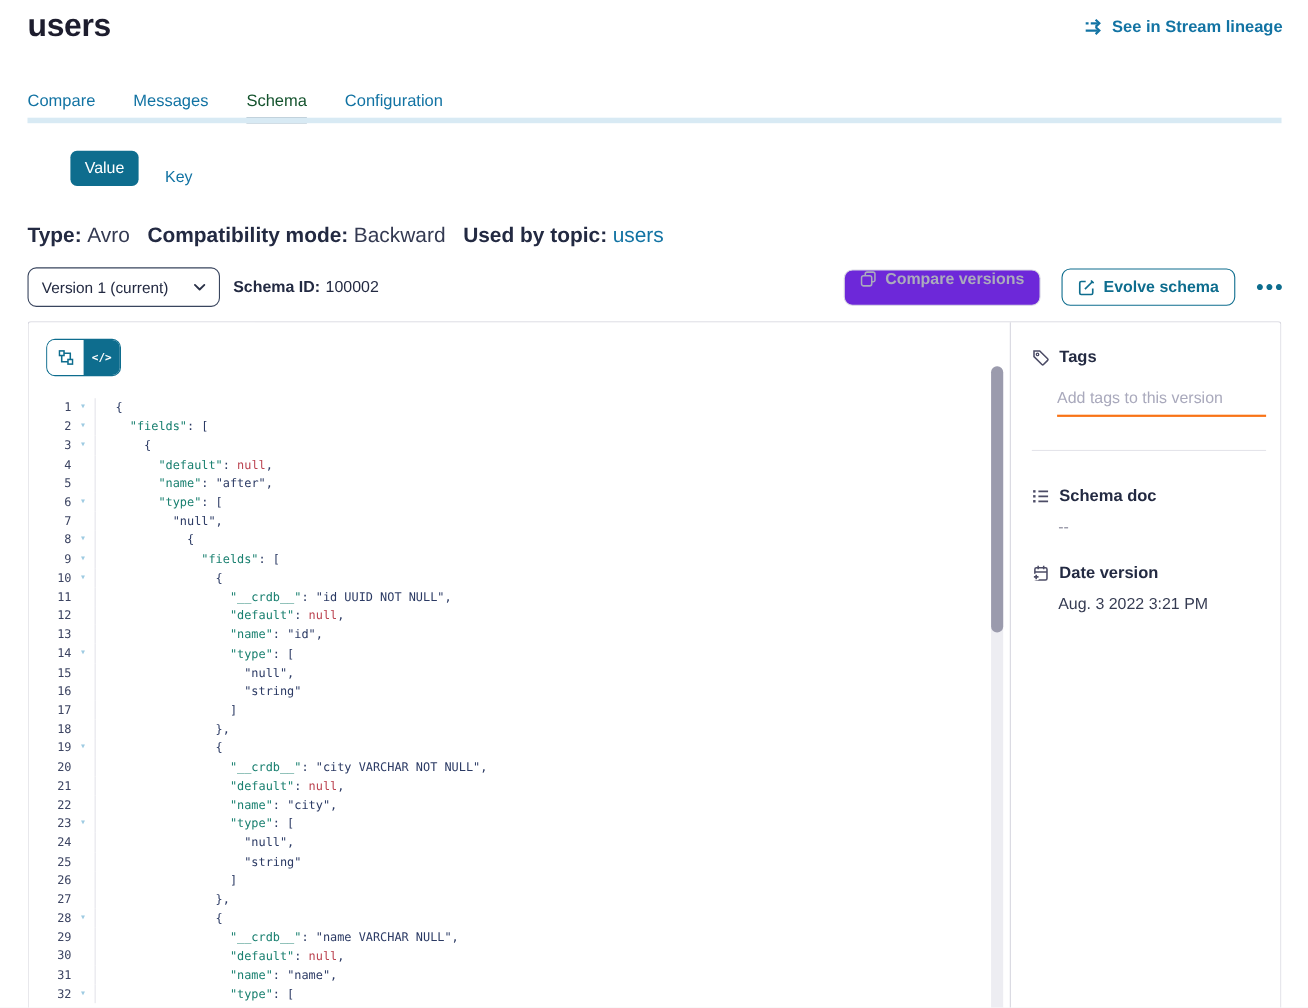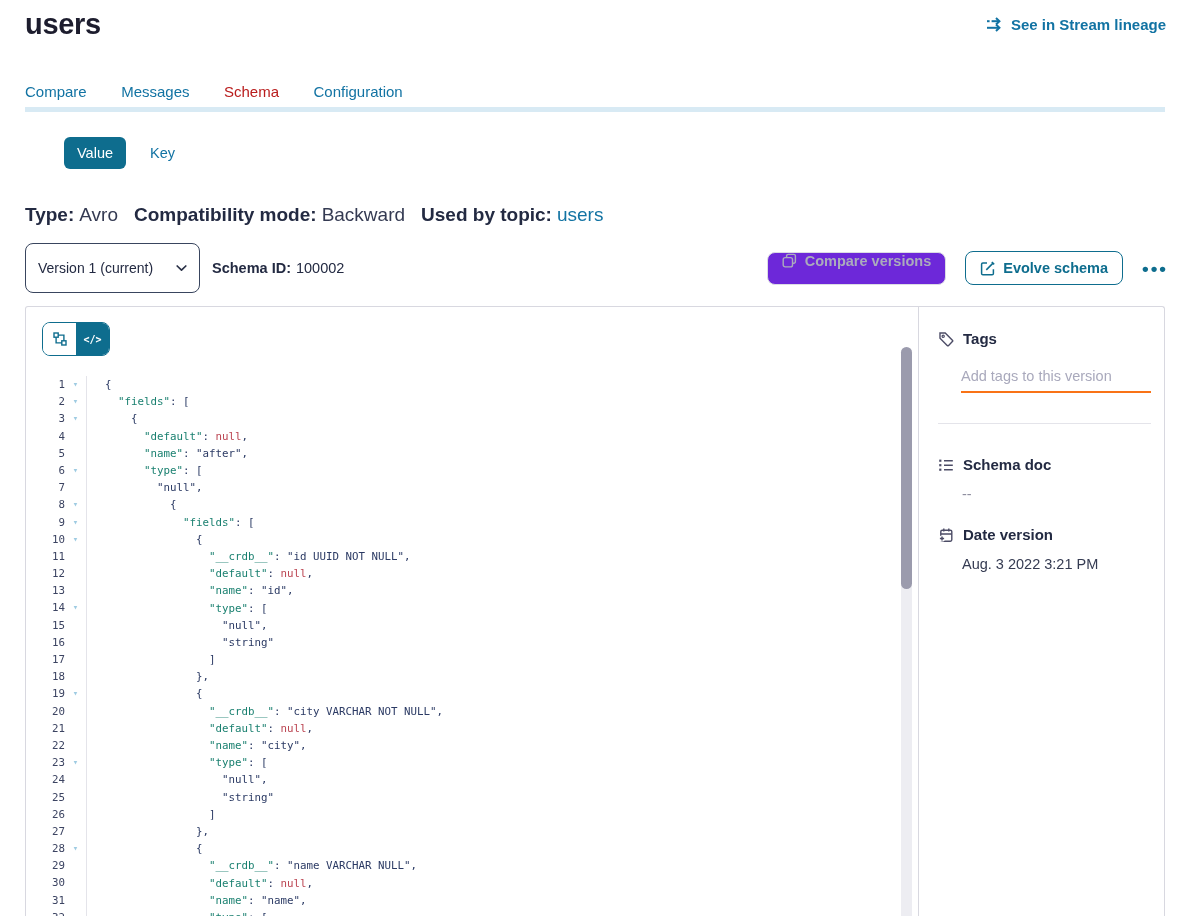--- a/index.html
+++ b/index.html
@@ -9,39 +9,39 @@
   
   .header { position:relative; padding:8px 23px 0 25px; height:40px; }
   .header h1 { font-size:29px; font-weight:700; color:#1D1D2E; letter-spacing:-0.3px; }
   .lineage { position:absolute; right:23px; top:16px; display:flex; align-items:center; gap:8px;
     color:#1273A3; font-weight:700; font-size:15px; cursor:pointer; text-decoration:none; }
 
   
   .tabs { margin:43px 24px 0 25px; position:relative; height:21px; }
   .track { position:absolute; left:0; right:0; top:24px; height:5px; background:#D8EAF4; }
   .tab { display:inline-block; margin-right:30px; font-size:15px; color:#1273A3; position:relative; cursor:pointer; }
-  .tab.active { color:#b91c1c; }
+  .tab.active { color:#14532d; }
   .tab.active::after { content:""; position:absolute; left:0; right:0; top:24px; height:5px; background:#17496B; }
 
   
-  .vk { margin:33px 0 0 25px; height:32px; display:flex; align-items:center;padding-left:39px; }
+  .vk { margin:33px 0 0 25px; height:32px; display:flex; align-items:flex-end;padding-left:39px; }
   .btn-value { height:32px; padding:0 13px; border:none; border-radius:6px; background:#0E6D8E;
     color:#fff; font-size:14.5px; font-family:inherit; cursor:pointer; }
   .btn-key { margin-left:24px; background:none; border:none; color:#1273A3; font-size:14.5px;
     font-family:inherit; cursor:pointer; }
 
   
   .meta { margin:35px 0 0 25px; font-size:19px; display:flex; gap:16px; }
   .meta .lbl { font-weight:700; color:#232A42; margin-right:5px; }
   .meta .val { color:#343A52; }
   .meta .val.link { color:#1273A3; cursor:pointer; }
 
   
   .vrow { margin:17px 21px 0 25px; display:flex; align-items:center; }
-  .select { width:175px; height:50px; border:1px solid #39455E; border-radius:8px; background:#fff;
+  .select { width:175px; height:36px; border:1px solid #39455E; border-radius:8px; background:#fff;
     display:flex; align-items:center; justify-content:space-between; padding:0 12px;
     font-size:14px; color:#232A42; cursor:pointer; }
   .schemaid { margin-left:12px; font-size:14.5px; }
   .vrow-right { margin-left:auto; display:flex; align-items:center; gap:19px; }
   .btn-compare { height:33px; padding:0 14px; border:1px solid #DCDCE4; border-radius:8px; background:#6d28d9;
     color:#ABABBC; font-size:14.5px; font-weight:600; font-family:inherit; display:flex; align-items:flex-start; gap:8px; }
   .btn-evolve { height:34px; padding:0 14px; border:1px solid #0E6D8E; border-radius:8px; background:#fff;
     color:#0E6D8E; font-size:14.5px; font-weight:600; font-family:inherit; display:flex; align-items:center; gap:8px; cursor:pointer; }
   .dots { color:#0E6D8E; font-size:19px; font-weight:700; letter-spacing:2px; cursor:pointer; line-height:1; }
 

